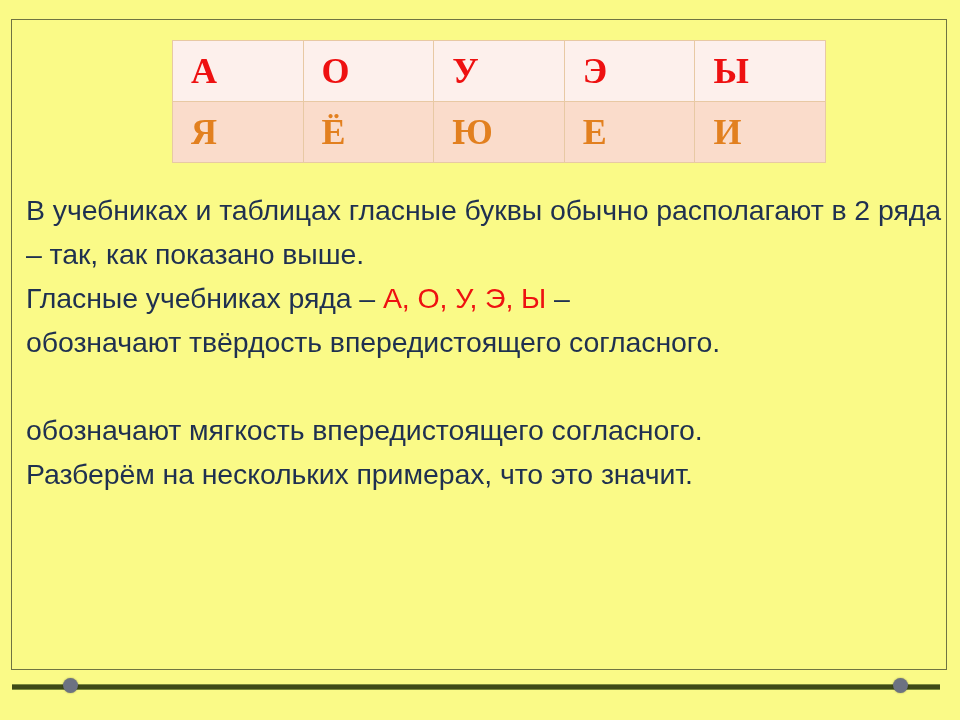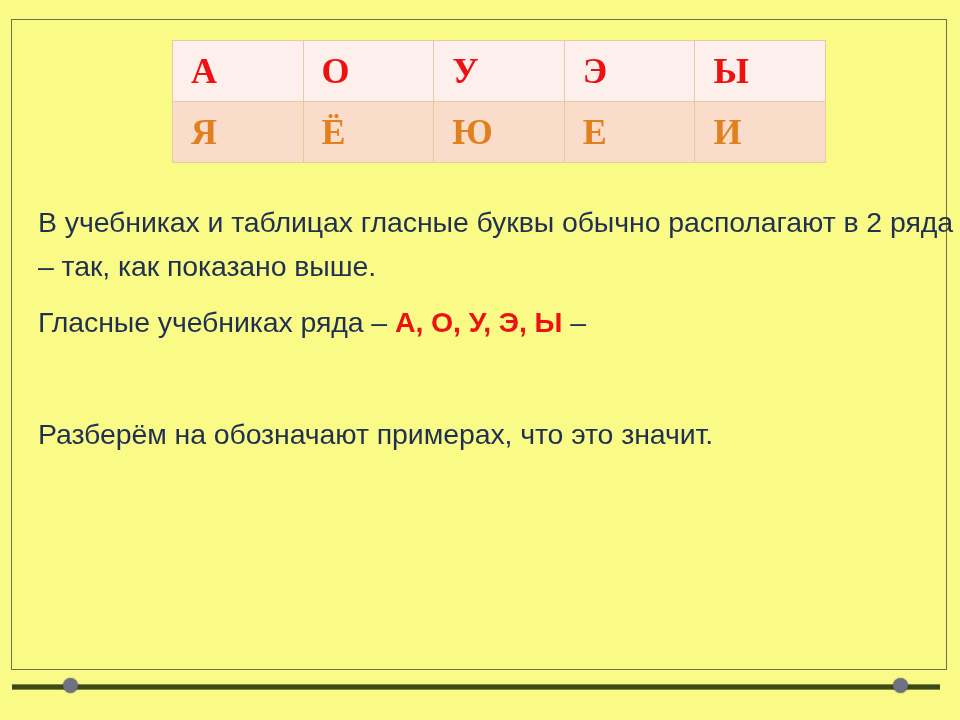--- a/index.html
+++ b/index.html
@@ -69,36 +69,36 @@
     position: absolute;
     left: 26px;
     top: 188px;
     width: 900px;
   }
   .para {
     color: #1f3050;
     font-family: "Liberation Sans", sans-serif;
     font-size: 28.5px;
     line-height: 44px;
-    margin: 12px;
+    margin: 0;
     letter-spacing: -0.1px;
   }
   .para.justified {
     text-align: justify;
     text-align-last: left;
     width: 915px;
   }
   .para.spacer {
     height: 44px;
     font-size: 28.5px;
     line-height: 44px;
   }
   .hi-red {
     color: #ee1111;
-    font-weight: 700;
+    font-weight: 400;
   }
   .hi-orange {
     color: #e2801f;
     font-weight: 700;
   }
 
   
   .bottom-rule {
     position: absolute;
     left: 12px;
@@ -149,26 +149,28 @@
     </table>
   </div>
 
   <div class="text-block">
 
     <p class="para justified">В учебниках и таблицах гласные буквы обычно располагают в 2 ряда – так, как показано выше.</p>
 
 
     <p class="para"><span>Гласные учебниках ряда – </span><span class="hi-red">А, О, У, Э, Ы</span><span> –</span></p>
 
+    <p class="para">обозначают твёрдость впередистоящего согласного.</p>
 
     <p class="para spacer">&nbsp;</p>
 
 
+    <p class="para">обозначают мягкость впередистоящего согласного.</p>
 
-    <p class="para">Разберём на обозначают примерах, что это значит.</p>
+    <p class="para">Разберём на нескольких примерах, что это значит.</p>
 
   </div>
 
   <div class="bottom-rule"></div>
   <div class="rule-dot left"></div>
   <div class="rule-dot right"></div>
 
 </div>
 
 </body></html>

